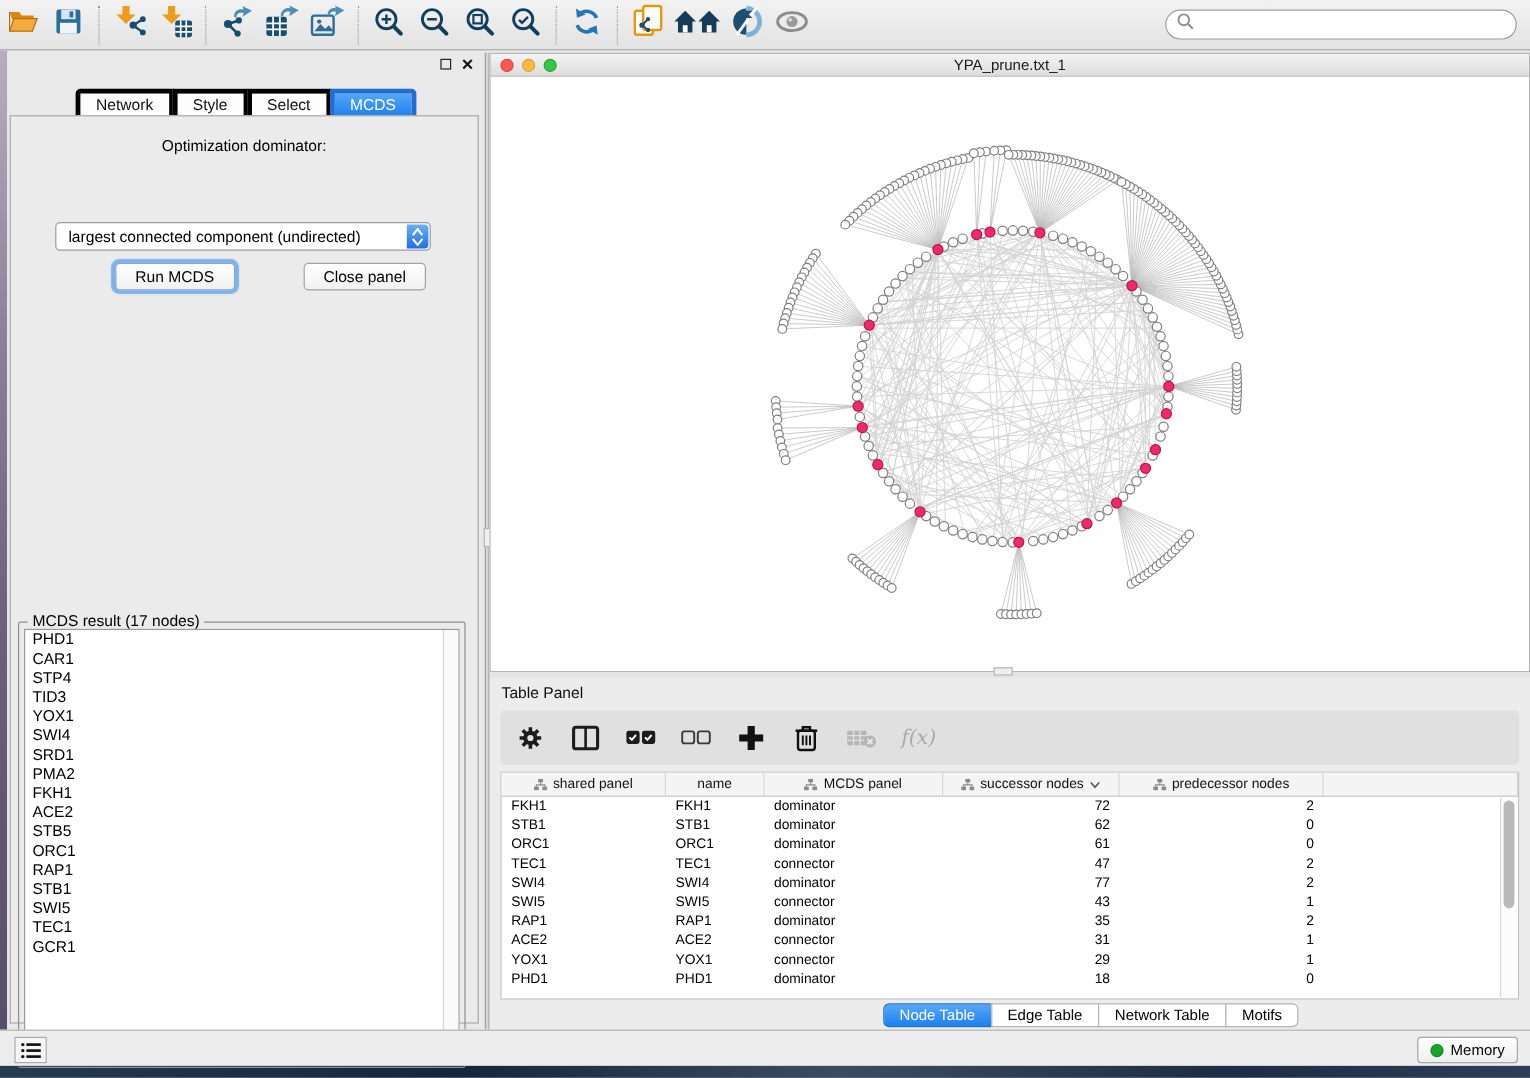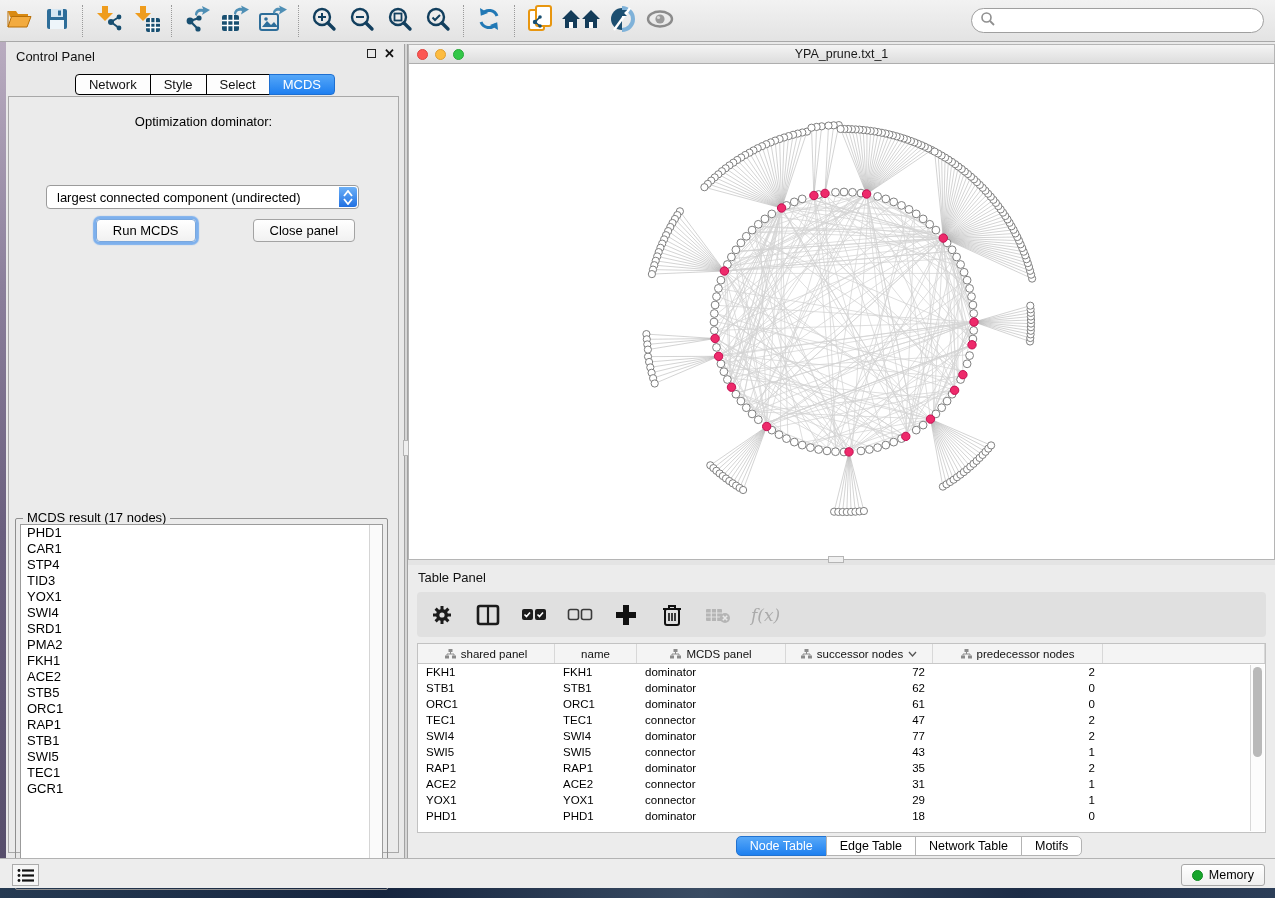--- a/index.html
+++ b/index.html
@@ -24,21 +24,21 @@
                        font-family:"Liberation Sans",sans-serif; }
 
   
   .cpanel { position:absolute; left:6px; top:44px; width:399px; height:814px; background:#e9e9e9; }
   .panel-title { height:24px; display:flex; align-items:center; padding-left:10px;
                  font-size:13px; color:#111; }
   .win-ctrls { position:absolute; right:10px; top:5px; display:flex; gap:8px; align-items:center; }
   .float-ic { width:9px; height:9px; border:1.5px solid #222; display:inline-block; }
   .close-ic { font-size:13px; font-weight:bold; color:#111; line-height:9px; }
   .cp-tabs { position:absolute; left:0; top:30px; width:100%; display:flex; justify-content:center; }
-  .cp-tab { border:1px solid #000000; background:#fdfdfd; color:#111; font-size:13px;
+  .cp-tab { border:4px solid #000000; background:#fdfdfd; color:#111; font-size:13px;
             padding:2px 13px; margin-left:-1px; }
   .cp-tab:first-child { border-radius:4px 0 0 4px; }
   .cp-tab:last-child { border-radius:0 4px 4px 0; }
   .cp-tab.active { background:linear-gradient(#55a7f8,#1e7ff0); border-color:#1e6fd0; color:#fff; }
   .cp-body { position:absolute; left:2px; top:52px; width:391px; height:757px;
              background:#ebebeb; border:1px solid #a8a8a8; }
   .opt-label { text-align:center; margin-top:17px; font-size:13px; color:#000; }
   .combo { position:absolute; left:37px; top:88px; width:313px; height:24px; background:#fff;
            border:1px solid #9b9b9b; border-radius:4px; display:flex; align-items:center;
            font-size:13px; color:#000; padding-left:10px; }
@@ -270,21 +270,20 @@
               <circle cx="6.5" cy="6.5" r="4.5" fill="none" stroke="#8f8f8f" stroke-width="1.6"></circle>
               <path d="M10 10 L14 14" stroke="#8f8f8f" stroke-width="1.8"></path>
             </svg></span>
         <input type="text" value="" style="">
       </div>
     </div>
 
     <div class="wall-sliver"></div>
 
     <div class="cpanel">
-      <div class="panel-title">Control Panel</div>
       <div class="win-ctrls">
         <span class="float-ic"></span>
         <span class="close-ic">✕</span>
       </div>
       <div class="cp-tabs" id="cp-tabs">
           <div class="cp-tab">Network</div>
           <div class="cp-tab">Style</div>
           <div class="cp-tab">Select</div>
           <div class="cp-tab active">MCDS</div>
         </div>

